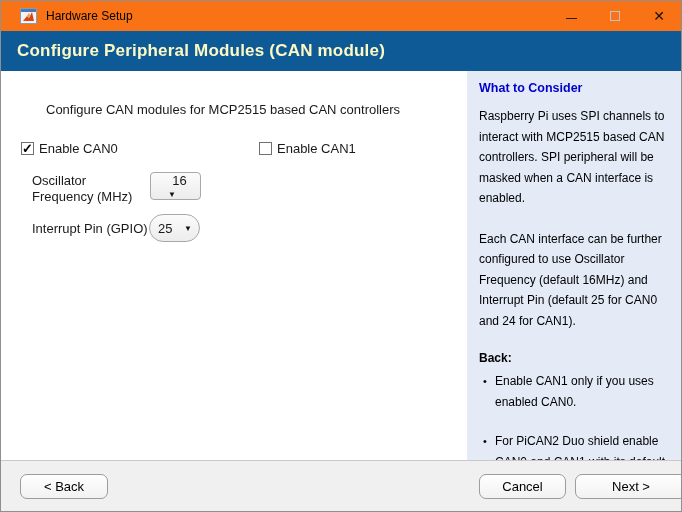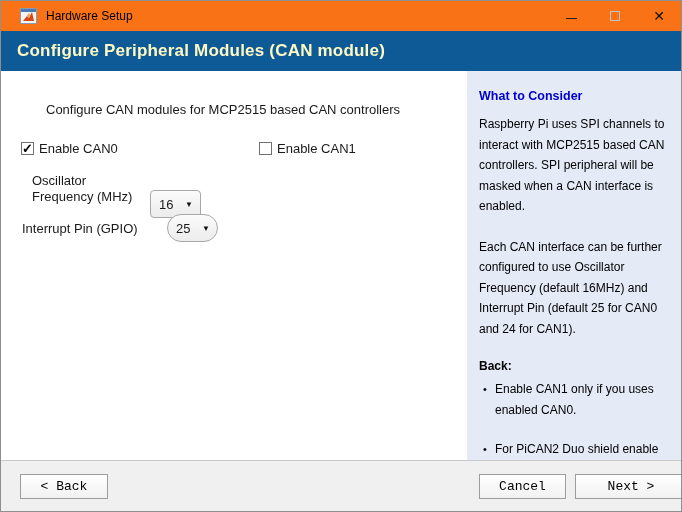--- a/index.html
+++ b/index.html
@@ -48,57 +48,57 @@
   .cb-row.can1 { left:258px; }
   .checkbox {
     width:13px; height:13px; border:1px solid #707070; background:#fff;
     display:inline-flex; align-items:center; justify-content:center;
     font-size:13px; font-weight:bold; color:#000; line-height:1;
   }
   .cb-label { margin-left:5px; font-size:13px; color:#1a1a1a; }
 
   .field-label { position:absolute; font-size:13px; color:#1a1a1a; line-height:16px; }
   .label-osc { left:31px; top:102px; }
-  .label-int { left:21px; top:150px; }
+  .label-int { left:31px; top:150px; }
 
   .select {
     position:absolute; width:51px; height:28px;
     border:1px solid #a8a8a8; border-radius:4px;
     background:linear-gradient(#fbfbfb,#ececec);
     display:flex; align-items:center; cursor:default;
   }
-  .select-osc { left:149px; top:119px; }
-  .select-int { left:166px; top:143px;border-radius:14px; }
+  .select-osc { left:149px; top:101px;flex-direction:column; }
+  .select-int { left:148px; top:143px;border-radius:14px; }
   .select-value { font-size:13px; color:#1a1a1a; padding-left:8px; flex:1 1 auto; }
   .select-arrow { font-size:8px; color:#111; padding-right:7px; }
 
   
   .sidebar {
     position:absolute; top:70px; left:466px; width:215px; height:391px;
-    background:#e4ebf7; padding:18px 14px 0 12px;
+    background:#e4ebf7; padding:10px 14px 0 12px;
     font-size:12px; color:#000; overflow:hidden;
   }
   .sidebar-heading { color:#0000cc; font-weight:bold; font-size:12.5px; margin-bottom:11px; }
   .sidebar p { line-height:20.5px; margin-bottom:20px; }
   .note-label { font-weight:bold; margin-bottom:6px; }
   .note-list { list-style:none; }
   .note-item { display:flex; margin-bottom:19px; line-height:20.5px; }
   .bullet { flex:0 0 auto; width:16px; padding-left:4px; font-size:11px; }
   .note-text { flex:1 1 auto; }
 
   
   .footer {
     position:absolute; left:0; right:0; bottom:0; height:51px;
     background:#f0f0f0; border-top:1px solid #c9c9c9;
   }
   .btn {
     position:absolute; top:13px; height:25px;
-    border:1px solid #9c9c9c; border-radius:0;
+    border:1px solid #9c9c9c; border-radius:7px;
     background:linear-gradient(#fefefe,#f2f2f2);
-    font-family:Liberation Mono, monospace;
+    font-family:Liberation Sans, sans-serif;
     font-size:13px; color:#000; text-align:center; line-height:23px;
     cursor:default;
   }
   .btn-back   { left:19px;  width:88px; }
   .btn-cancel { left:478px; width:87px; }
   .btn-next   { left:574px; width:112px; }
 </style>
 </head>
 <body>
 

